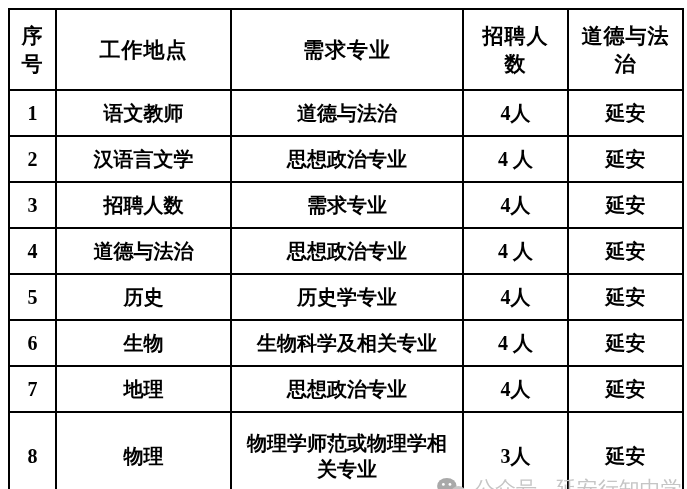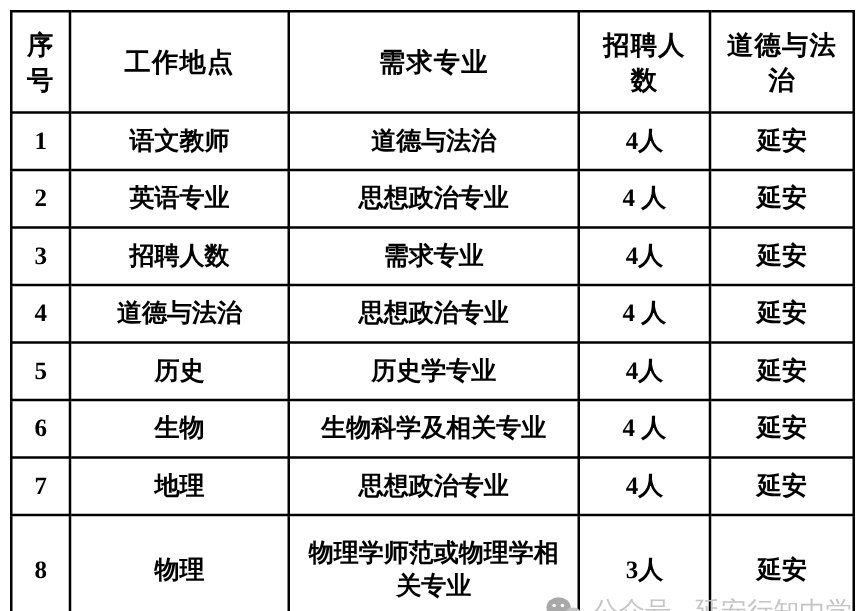--- a/index.html
+++ b/index.html
@@ -96,21 +96,21 @@
     <tbody>
       <tr>
         <td>1</td>
         <td>语文教师</td>
         <td>道德与法治</td>
         <td>4人</td>
         <td>延安</td>
       </tr>
       <tr>
         <td>2</td>
-        <td>英语专业</td>
+        <td>汉语言文学</td>
         <td>思想政治专业</td>
         <td>4 人</td>
         <td>延安</td>
       </tr>
       <tr>
         <td>3</td>
         <td>招聘人数</td>
         <td>需求专业</td>
         <td>4人</td>
         <td>延安</td>

